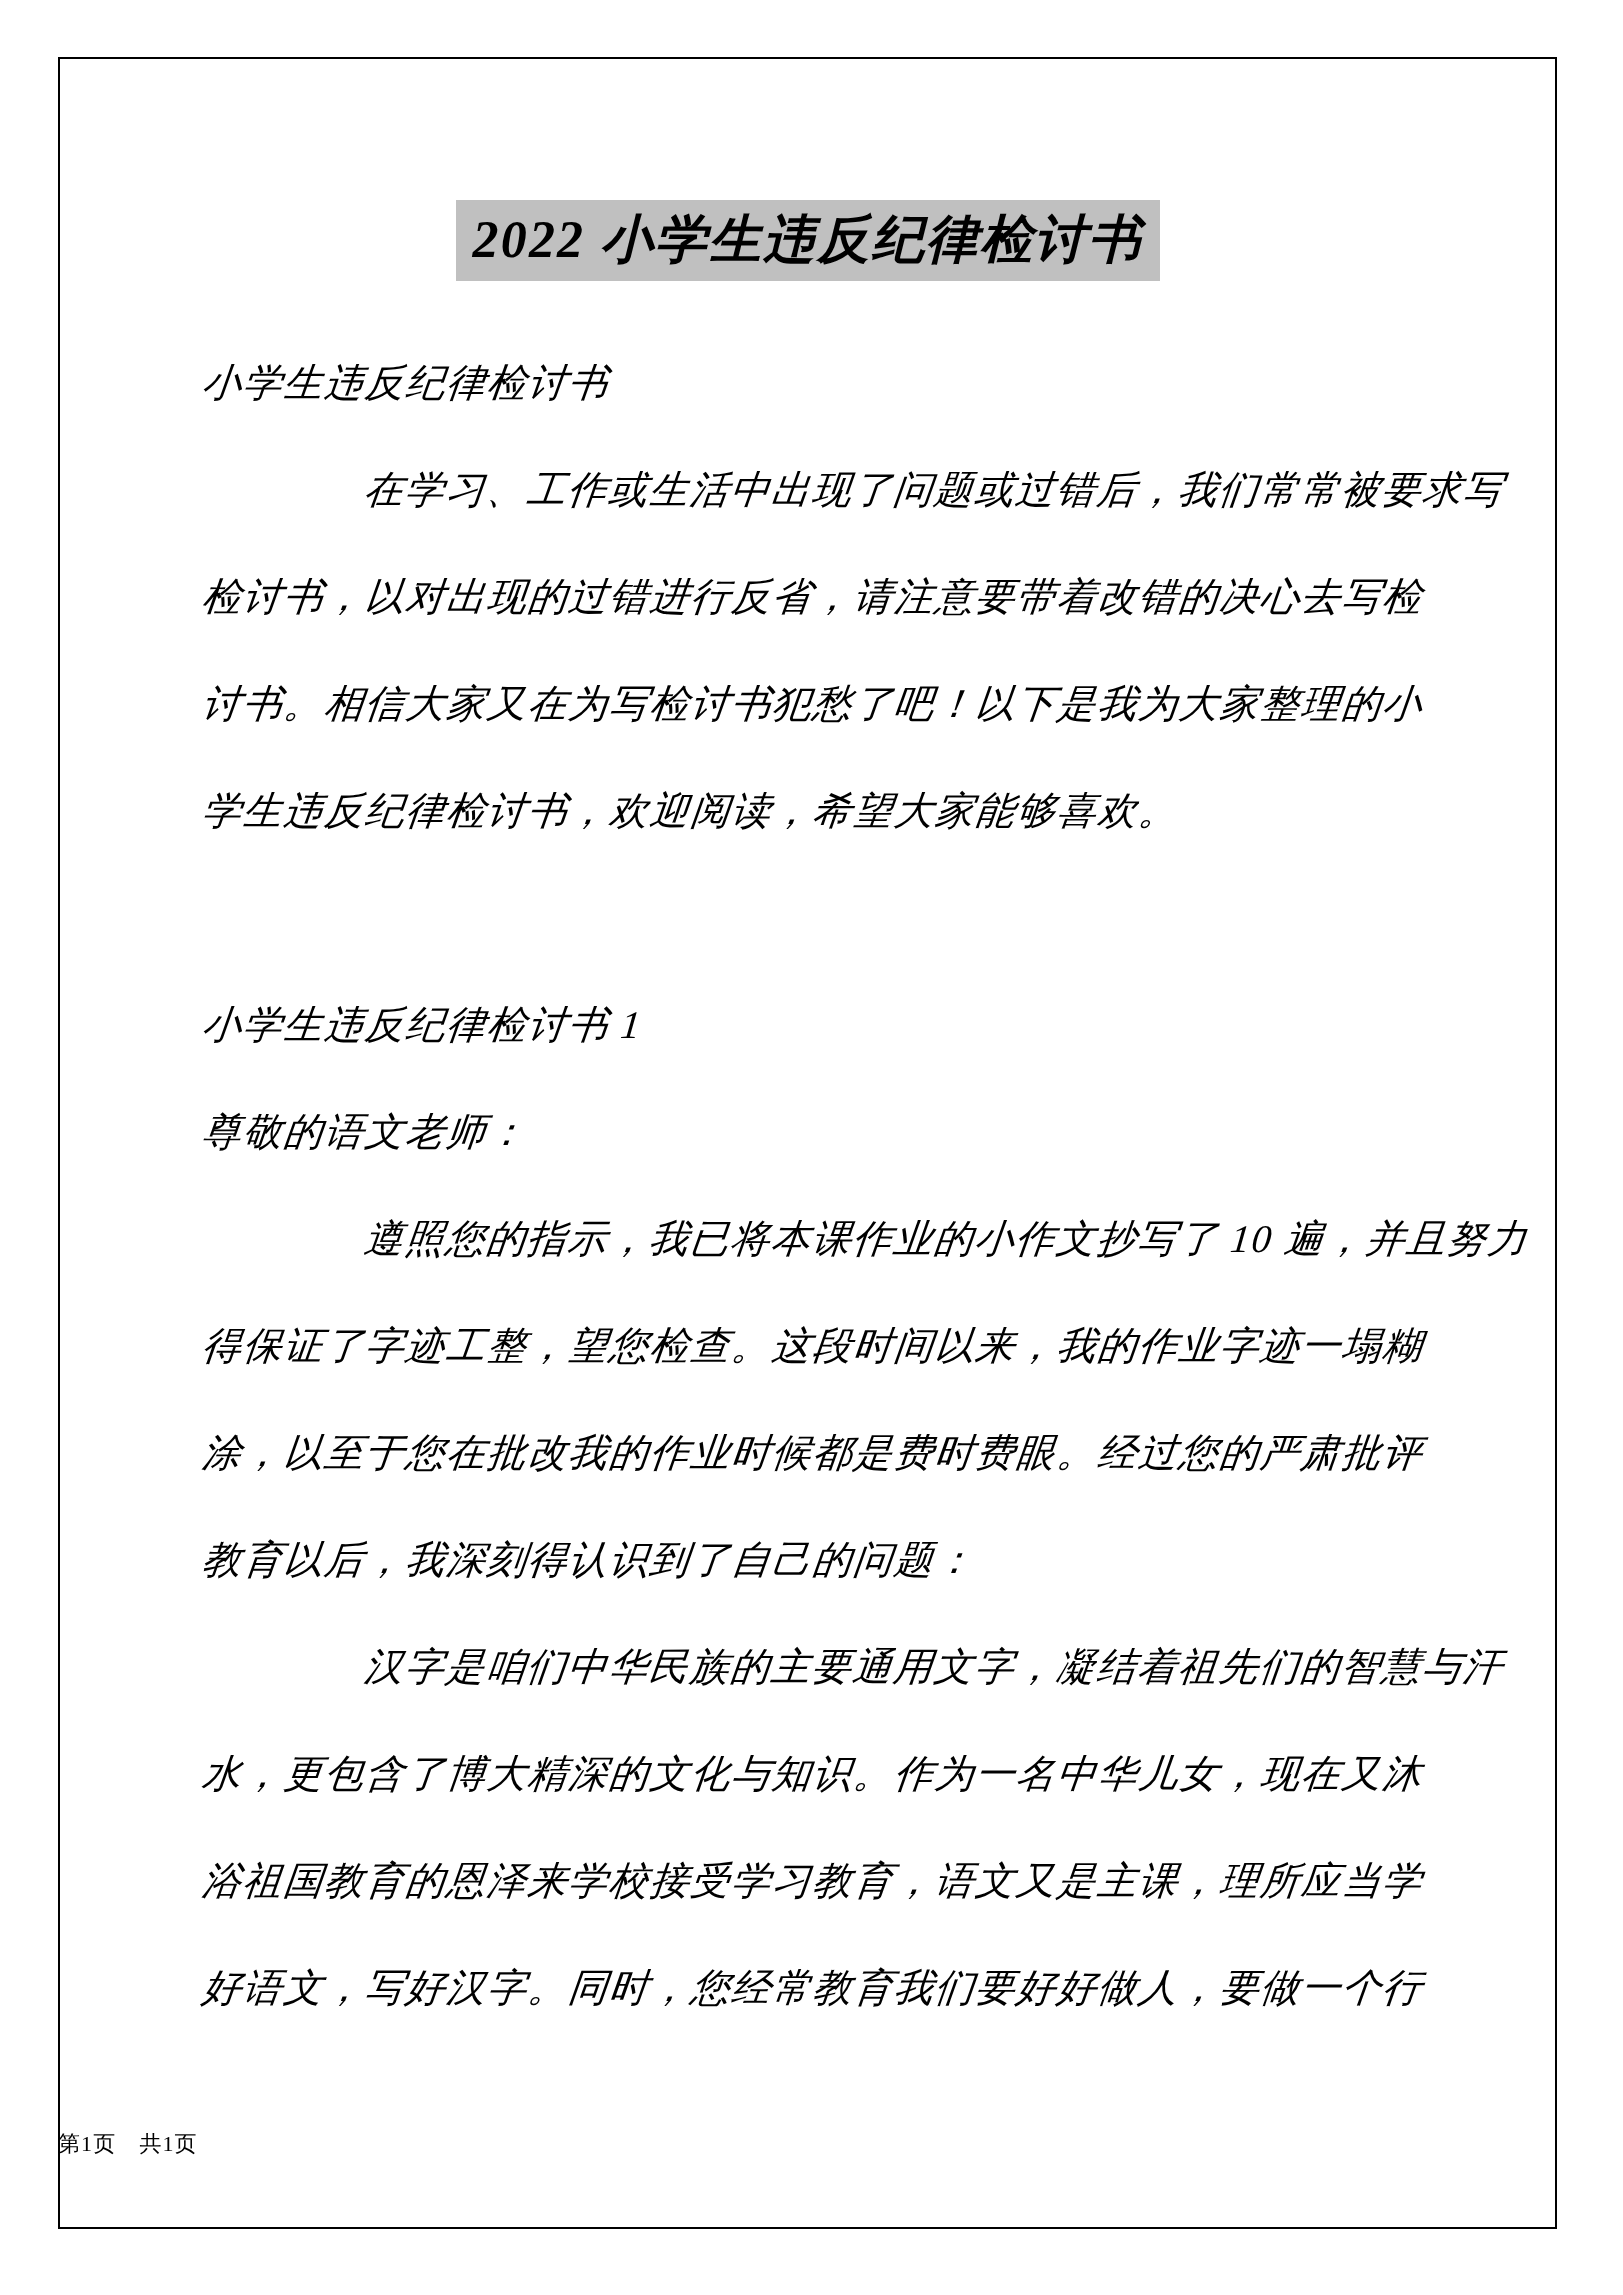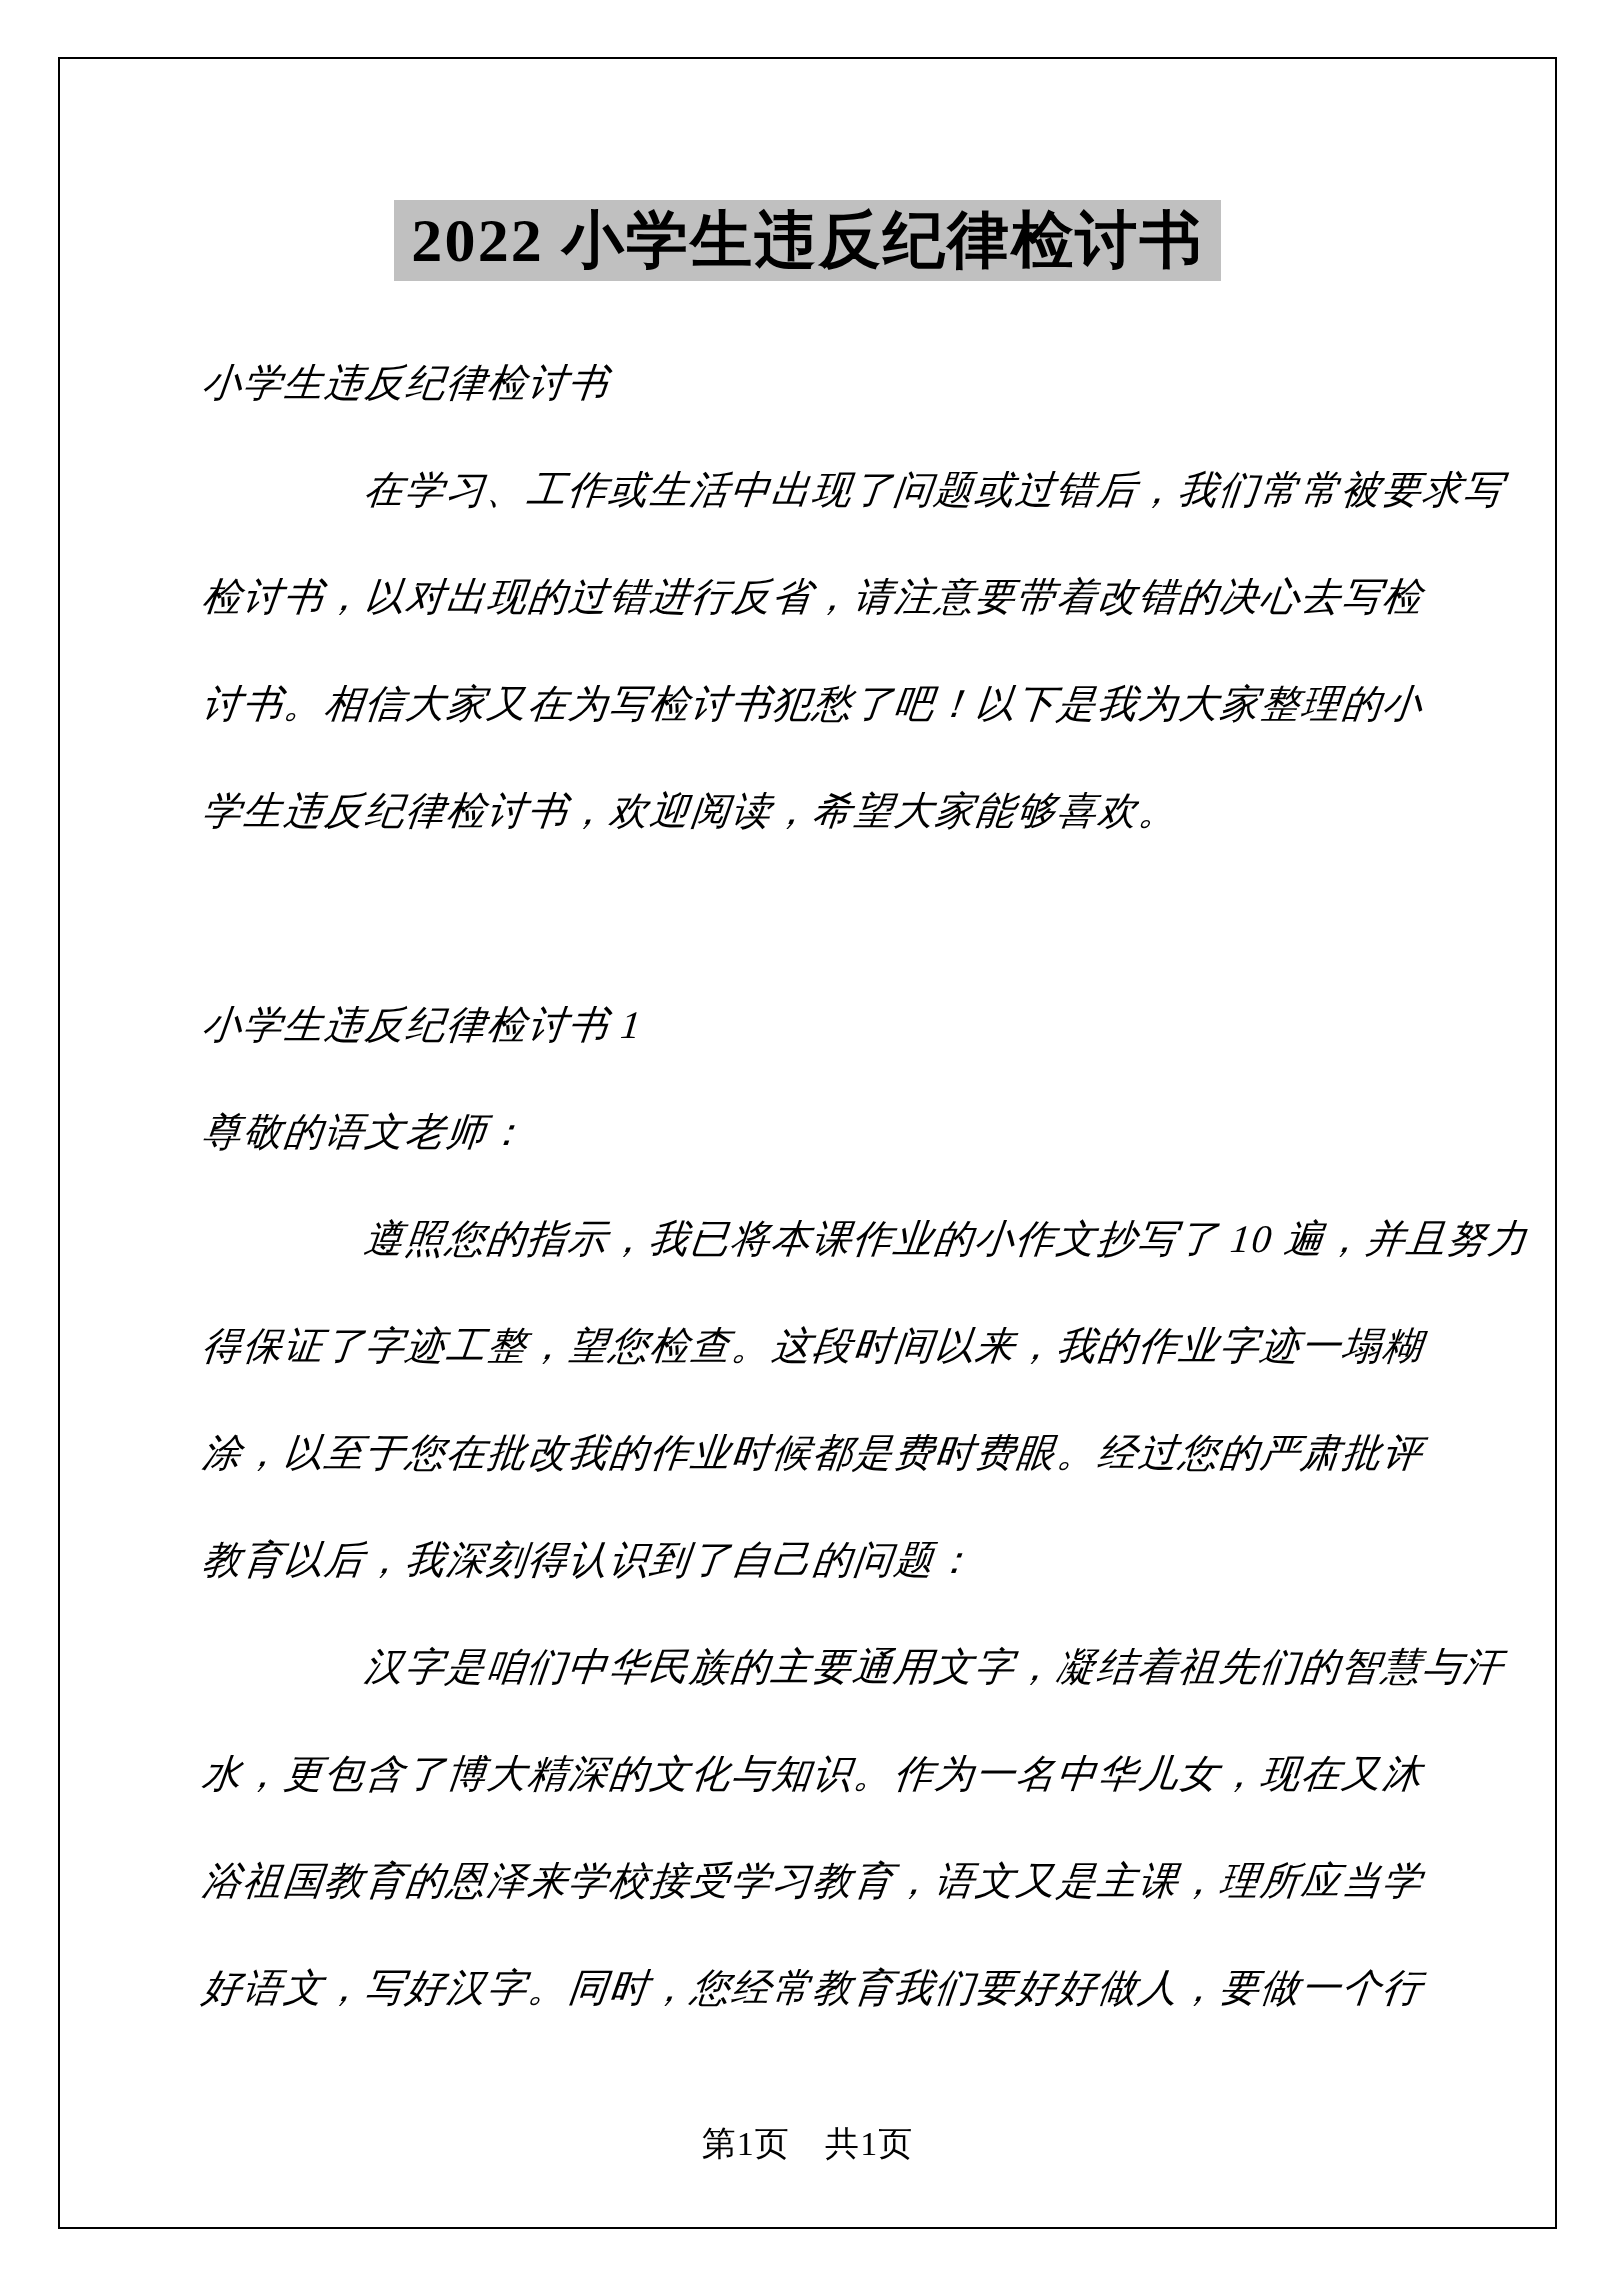--- a/index.html
+++ b/index.html
@@ -27,26 +27,27 @@
   .title-band {
     position: absolute;
     left: 58px;
     top: 200px;
     width: 1499px;
     text-align: center;
   }
   .doc-title {
     display: inline-block;
     background: #c0c0c0;
-    font-size: 62px;
+    font-size: 52px;
     font-weight: bold;
     line-height: 56px;
     padding: 12.3px 17px;
     letter-spacing: 2.2px;
     white-space: nowrap;
+    font-style: italic;
   }
   .lines {
     position: absolute;
     left: 200px;
     top: 359px;
     width: 1267px;
   }
   .line {
     height: 107px;
     font-size: 39px;
@@ -61,22 +62,21 @@
     transform-origin: left bottom;
   }
   .indent {
     text-indent: 81px;
   }
   .footer-band {
     position: absolute;
     left: 58px;
     top: 2128px;
     width: 1499px;
-    text-align: center;
-    font-size: 34px;
+    font-size: 22px;
     line-height: 31px;
     letter-spacing: 1.1px;
   }
 </style>
 </head>
 <body>
 
 <div class="page-border"></div>
 
 <div class="title-band">

